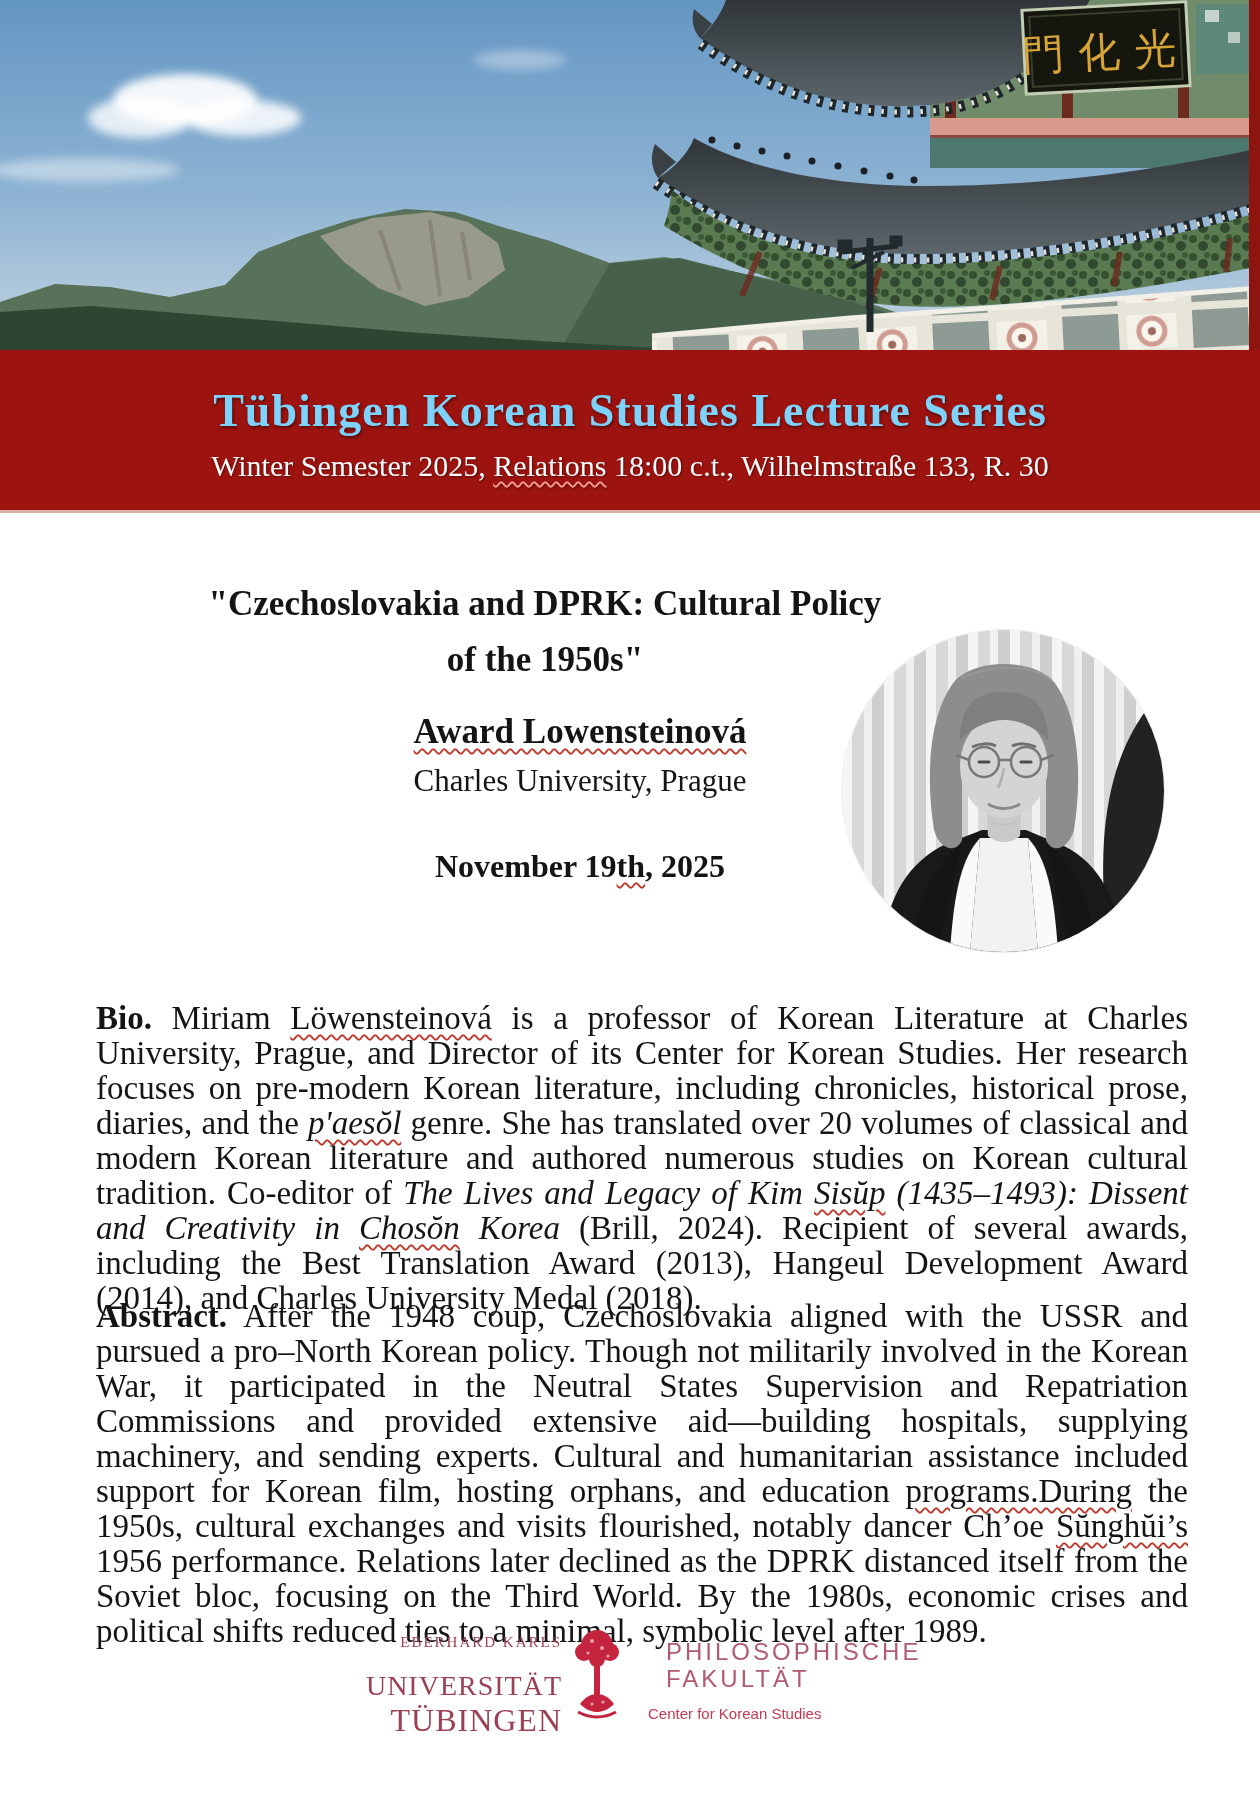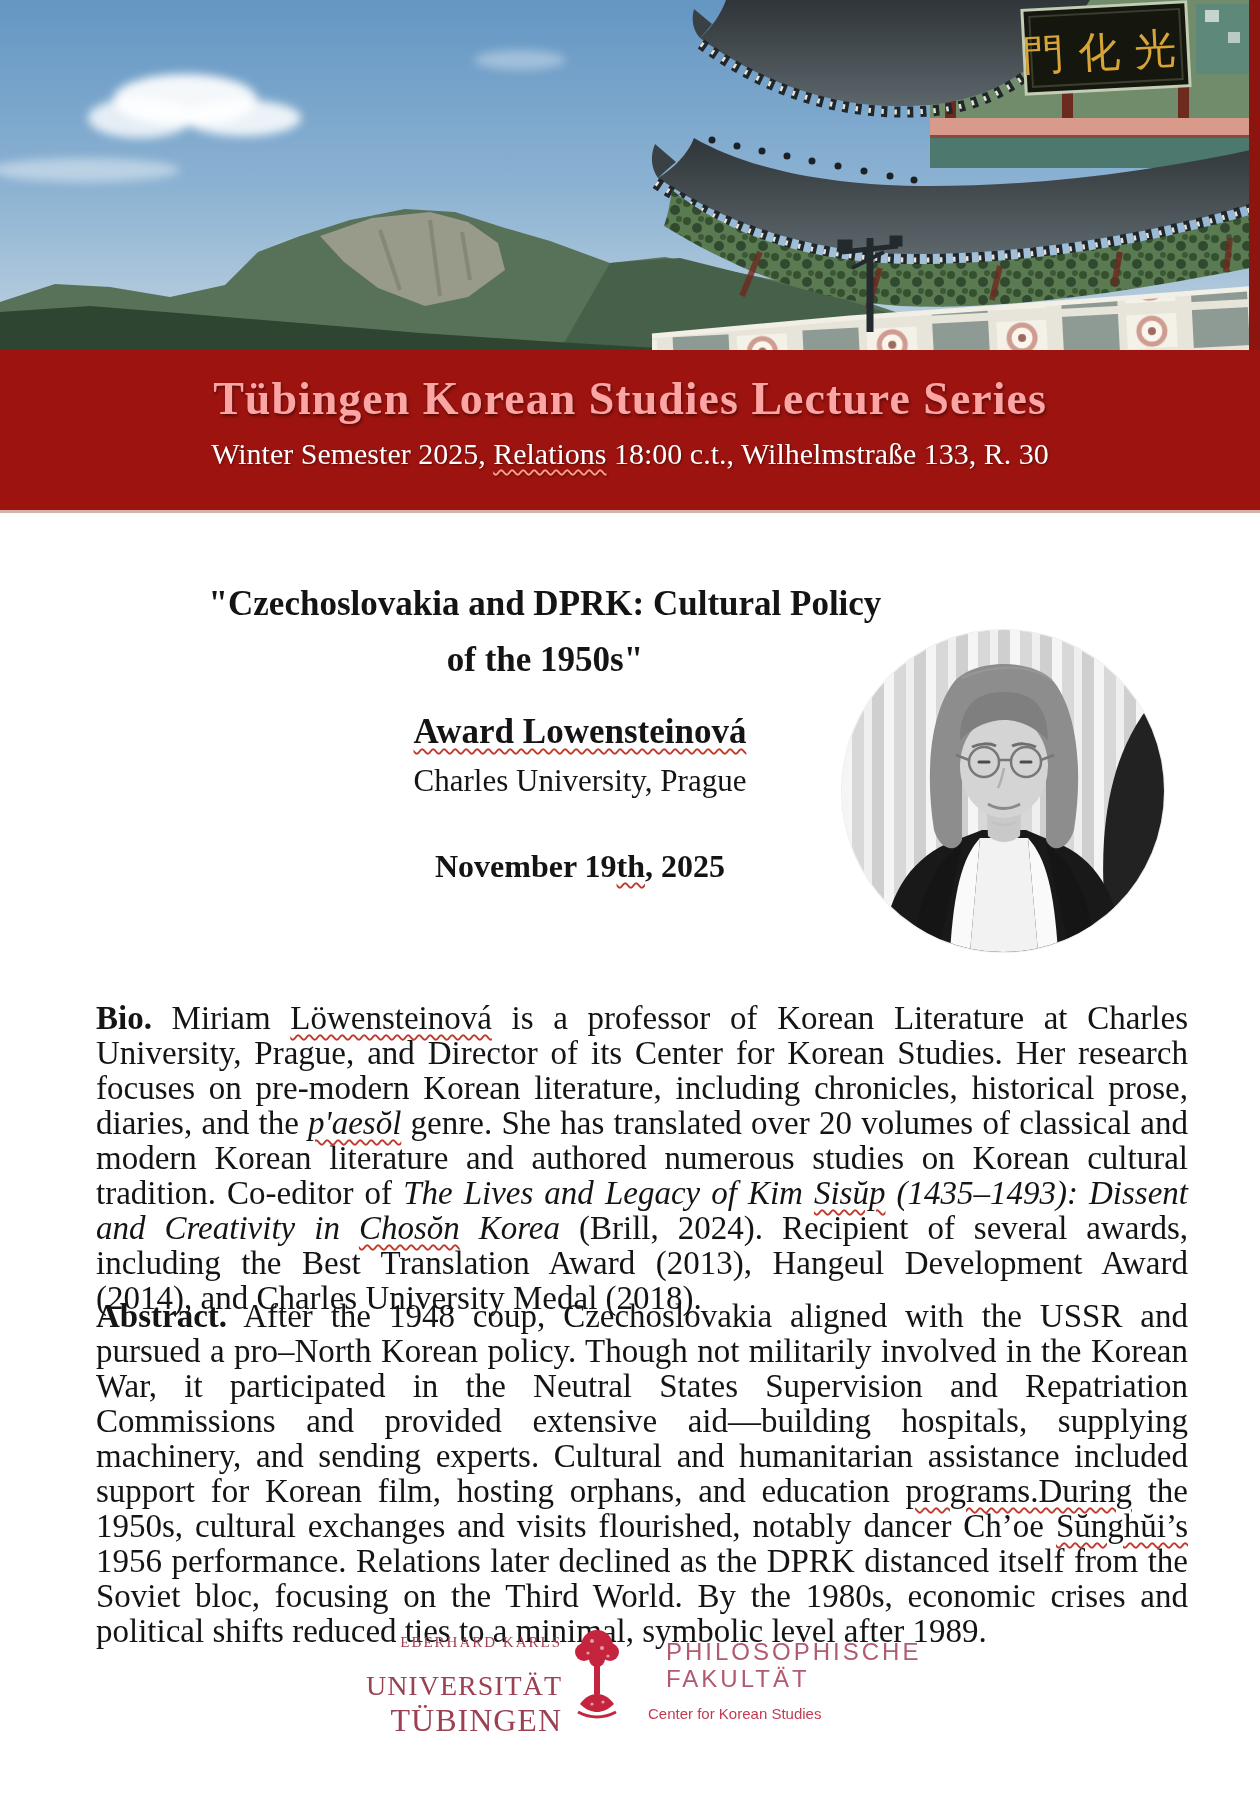--- a/index.html
+++ b/index.html
@@ -8,21 +8,21 @@
     --tree-red:#c5243f; --faculty-pink:#b25a70; --center-red:#c23a50;
     --plaque-gold:#d7a437;
   }
   html,body{margin:0;padding:0;background:#fff;}
   .poster{position:relative;width:1260px;height:1820px;background:#fff;overflow:hidden;
           font-family:"Liberation Serif",serif;color:var(--text-black);}
   .photo{position:absolute;top:0;left:0;width:1260px;height:350px;display:block;}
   .banner{position:absolute;top:350px;left:0;width:1260px;height:160px;
           background:var(--banner-red);text-align:center;
           border-bottom:3px solid var(--banner-line);}
-  .banner-title{padding-top:22px;font-size:46px;font-weight:bold;color:#fca5a5;
+  .banner-title{padding-top:34px;font-size:46px;font-weight:bold;color:#7dd3fc;
                 letter-spacing:1px;text-shadow:1px 2px 3px rgba(0,0,0,.45);}
   .banner-sub{margin-top:12px;font-size:30px;color:#fff;text-shadow:1px 1px 2px rgba(0,0,0,.4);}
   .banner .sq{text-decoration-color:var(--banner-squiggle);}
   .lecture-title{position:absolute;top:576px;left:20px;width:1050px;text-align:center;
                  font-size:35px;font-weight:bold;line-height:56px;}
   .speaker-name{position:absolute;top:712px;left:70px;width:1020px;text-align:center;
                 font-size:35px;font-weight:bold;}
   .speaker-affil{position:absolute;top:763px;left:70px;width:1020px;text-align:center;font-size:31px;}
   .speaker-date{position:absolute;top:848px;left:70px;width:1020px;text-align:center;
                 font-size:32px;font-weight:bold;}

